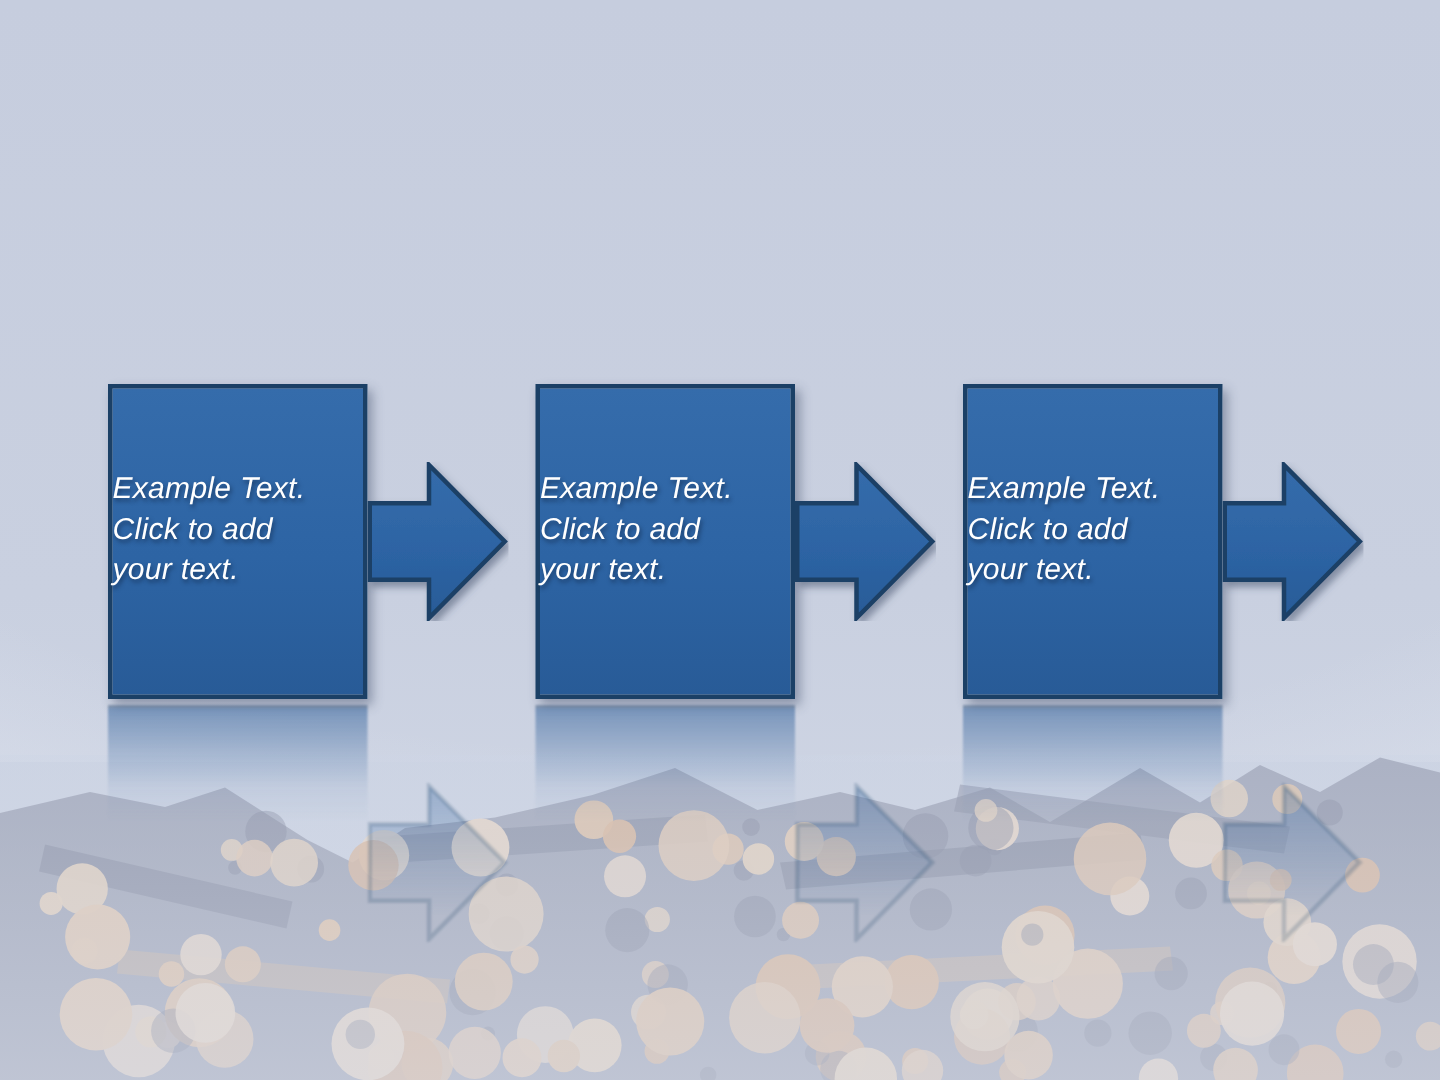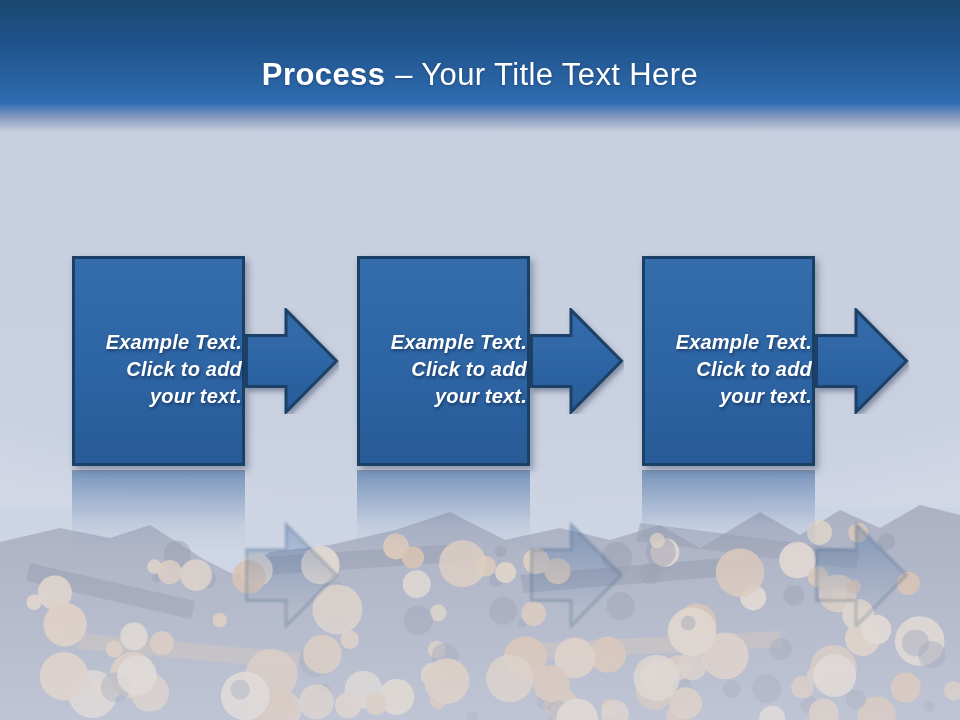--- a/index.html
+++ b/index.html
@@ -33,23 +33,23 @@
   .logs{position:absolute;left:0;top:503px;width:960px;height:217px;}
   
   .step{position:absolute;top:256px;width:267px;height:380px;}
   .step.s1{left:72px;} .step.s2{left:357px;} .step.s3{left:642px;}
   .step-box{
     position:absolute;left:0;top:0;width:173px;height:210px;
     box-sizing:border-box;border:3px solid #1b4066;
     background:linear-gradient(180deg,#356cab 0%,#2d64a4 55%,#285b97 100%);
     box-shadow:3px 4px 7px rgba(58,72,100,.45);
     color:#ffffff;font-style:italic;font-size:20px;line-height:27px;
-    text-align:right;padding-top:70px;
+    text-align:left;padding-top:54px;
     text-shadow:1px 2px 3px rgba(15,35,65,.6);
-    letter-spacing:.2px;cursor:pointer;font-weight:bold;
+    letter-spacing:.2px;cursor:pointer;
   }
   .arrow{position:absolute;left:173px;top:52px;width:94px;height:106px;}
   
   .box-reflection{
     position:absolute;left:0;top:214px;width:173px;height:76px;
     border-top:2px solid rgba(25,60,100,.40);
     background:linear-gradient(180deg,
       rgba(40,90,150,.50) 0%, rgba(60,105,160,.28) 40%,
       rgba(120,150,190,.12) 70%, rgba(160,180,210,0) 100%);
     filter:blur(.6px);
@@ -78,25 +78,20 @@
         <stop offset="0" stop-color="rgba(45,95,155,0.32)"></stop>
         <stop offset="0.85" stop-color="rgba(45,95,155,0)"></stop>
       </linearGradient>
       <linearGradient id="washGrad" x1="0" y1="0" x2="0" y2="1">
         <stop offset="0" stop-color="rgba(205,213,229,0.38)"></stop>
         <stop offset="1" stop-color="rgba(213,219,232,0.64)"></stop>
       </linearGradient>
     </defs>
   </svg>
 
-  <div class="title-band">
-    <h1 class="slide-title">
-      <span class="t-bold">Process</span><span class="t-rest">– Your Title Text Here</span>
-    </h1>
-  </div>
 
   <div class="vignette"></div>
 
   <svg class="logs" viewBox="0 0 960 217" preserveAspectRatio="none" role="img">
     <path d="M0,39 L60,25 L110,35 L150,22 L205,57 L235,72 L270,49 L330,42 L395,27 L450,9
          L505,37 L560,25 L610,37 L660,22 L700,45 L760,9 L800,32 L840,7 L880,25 L920,2
          L960,12 L960,217 L0,217 Z" fill="#8b90a4" opacity="0.82"></path>
     <g opacity="0.55">
       <polygon points="30,60 195,98 191,116 26,78" fill="#6e7389"></polygon>
       <polygon points="250,55 470,40 472,58 252,73" fill="#70768c"></polygon>

